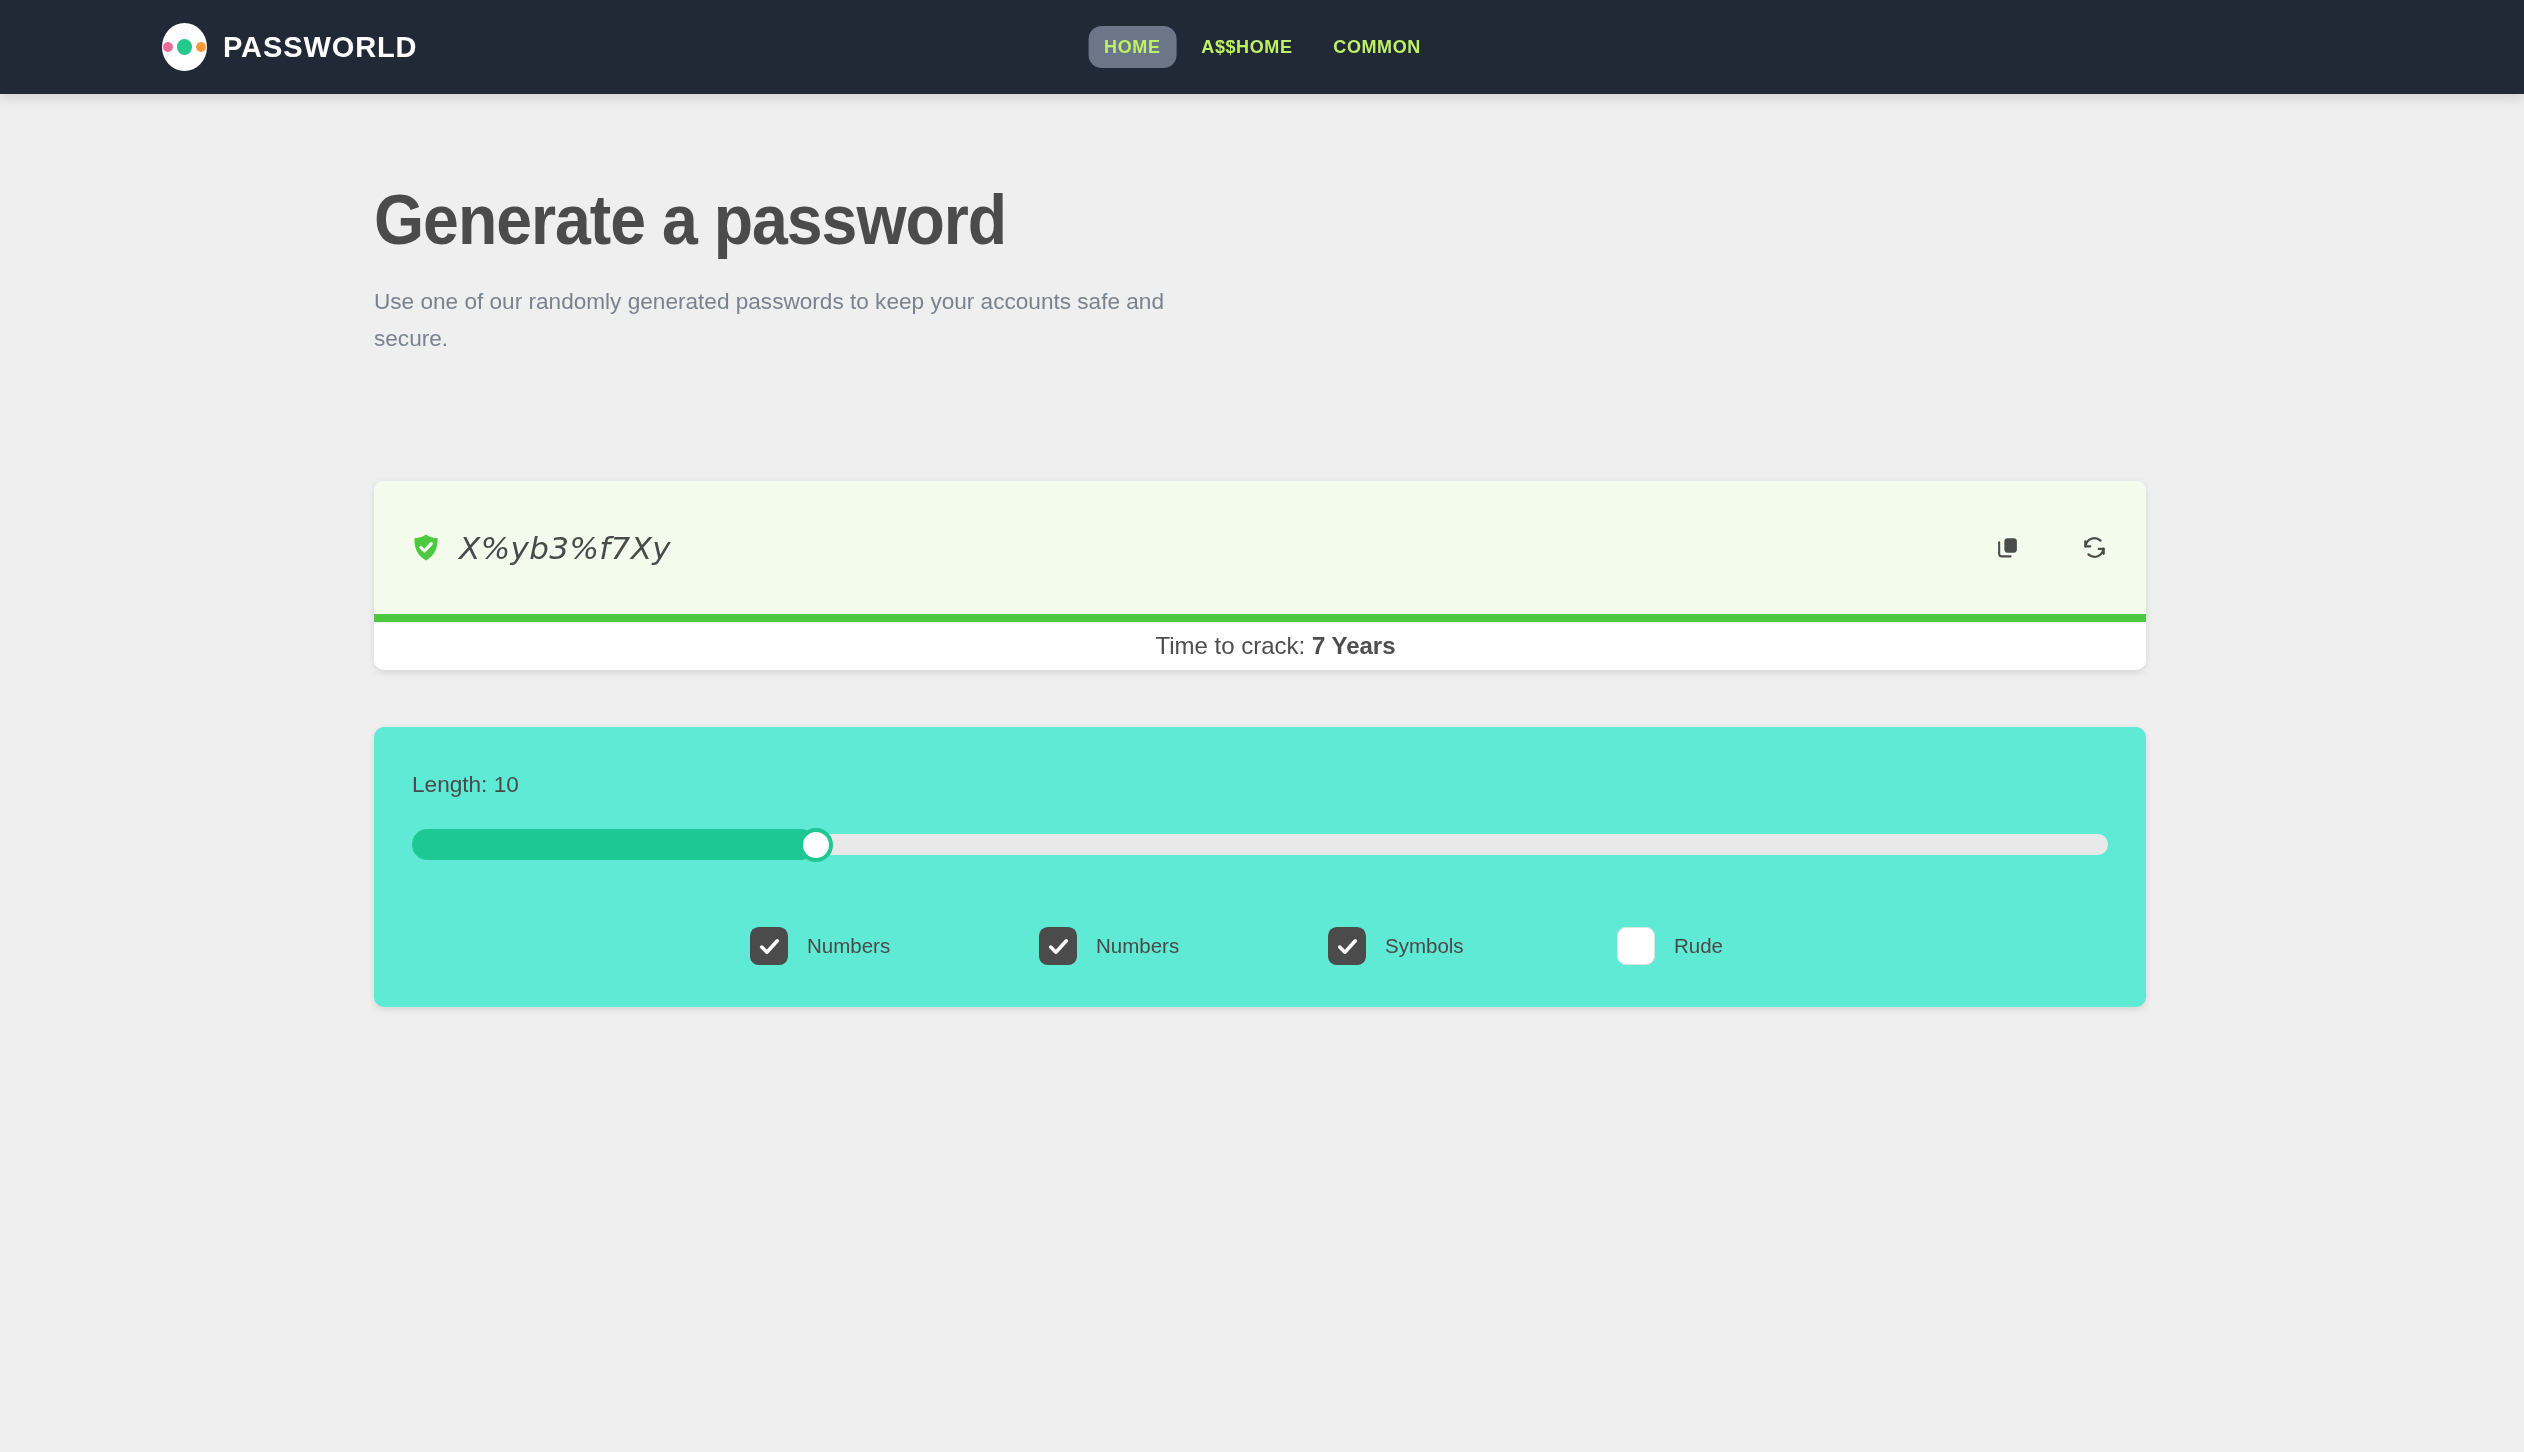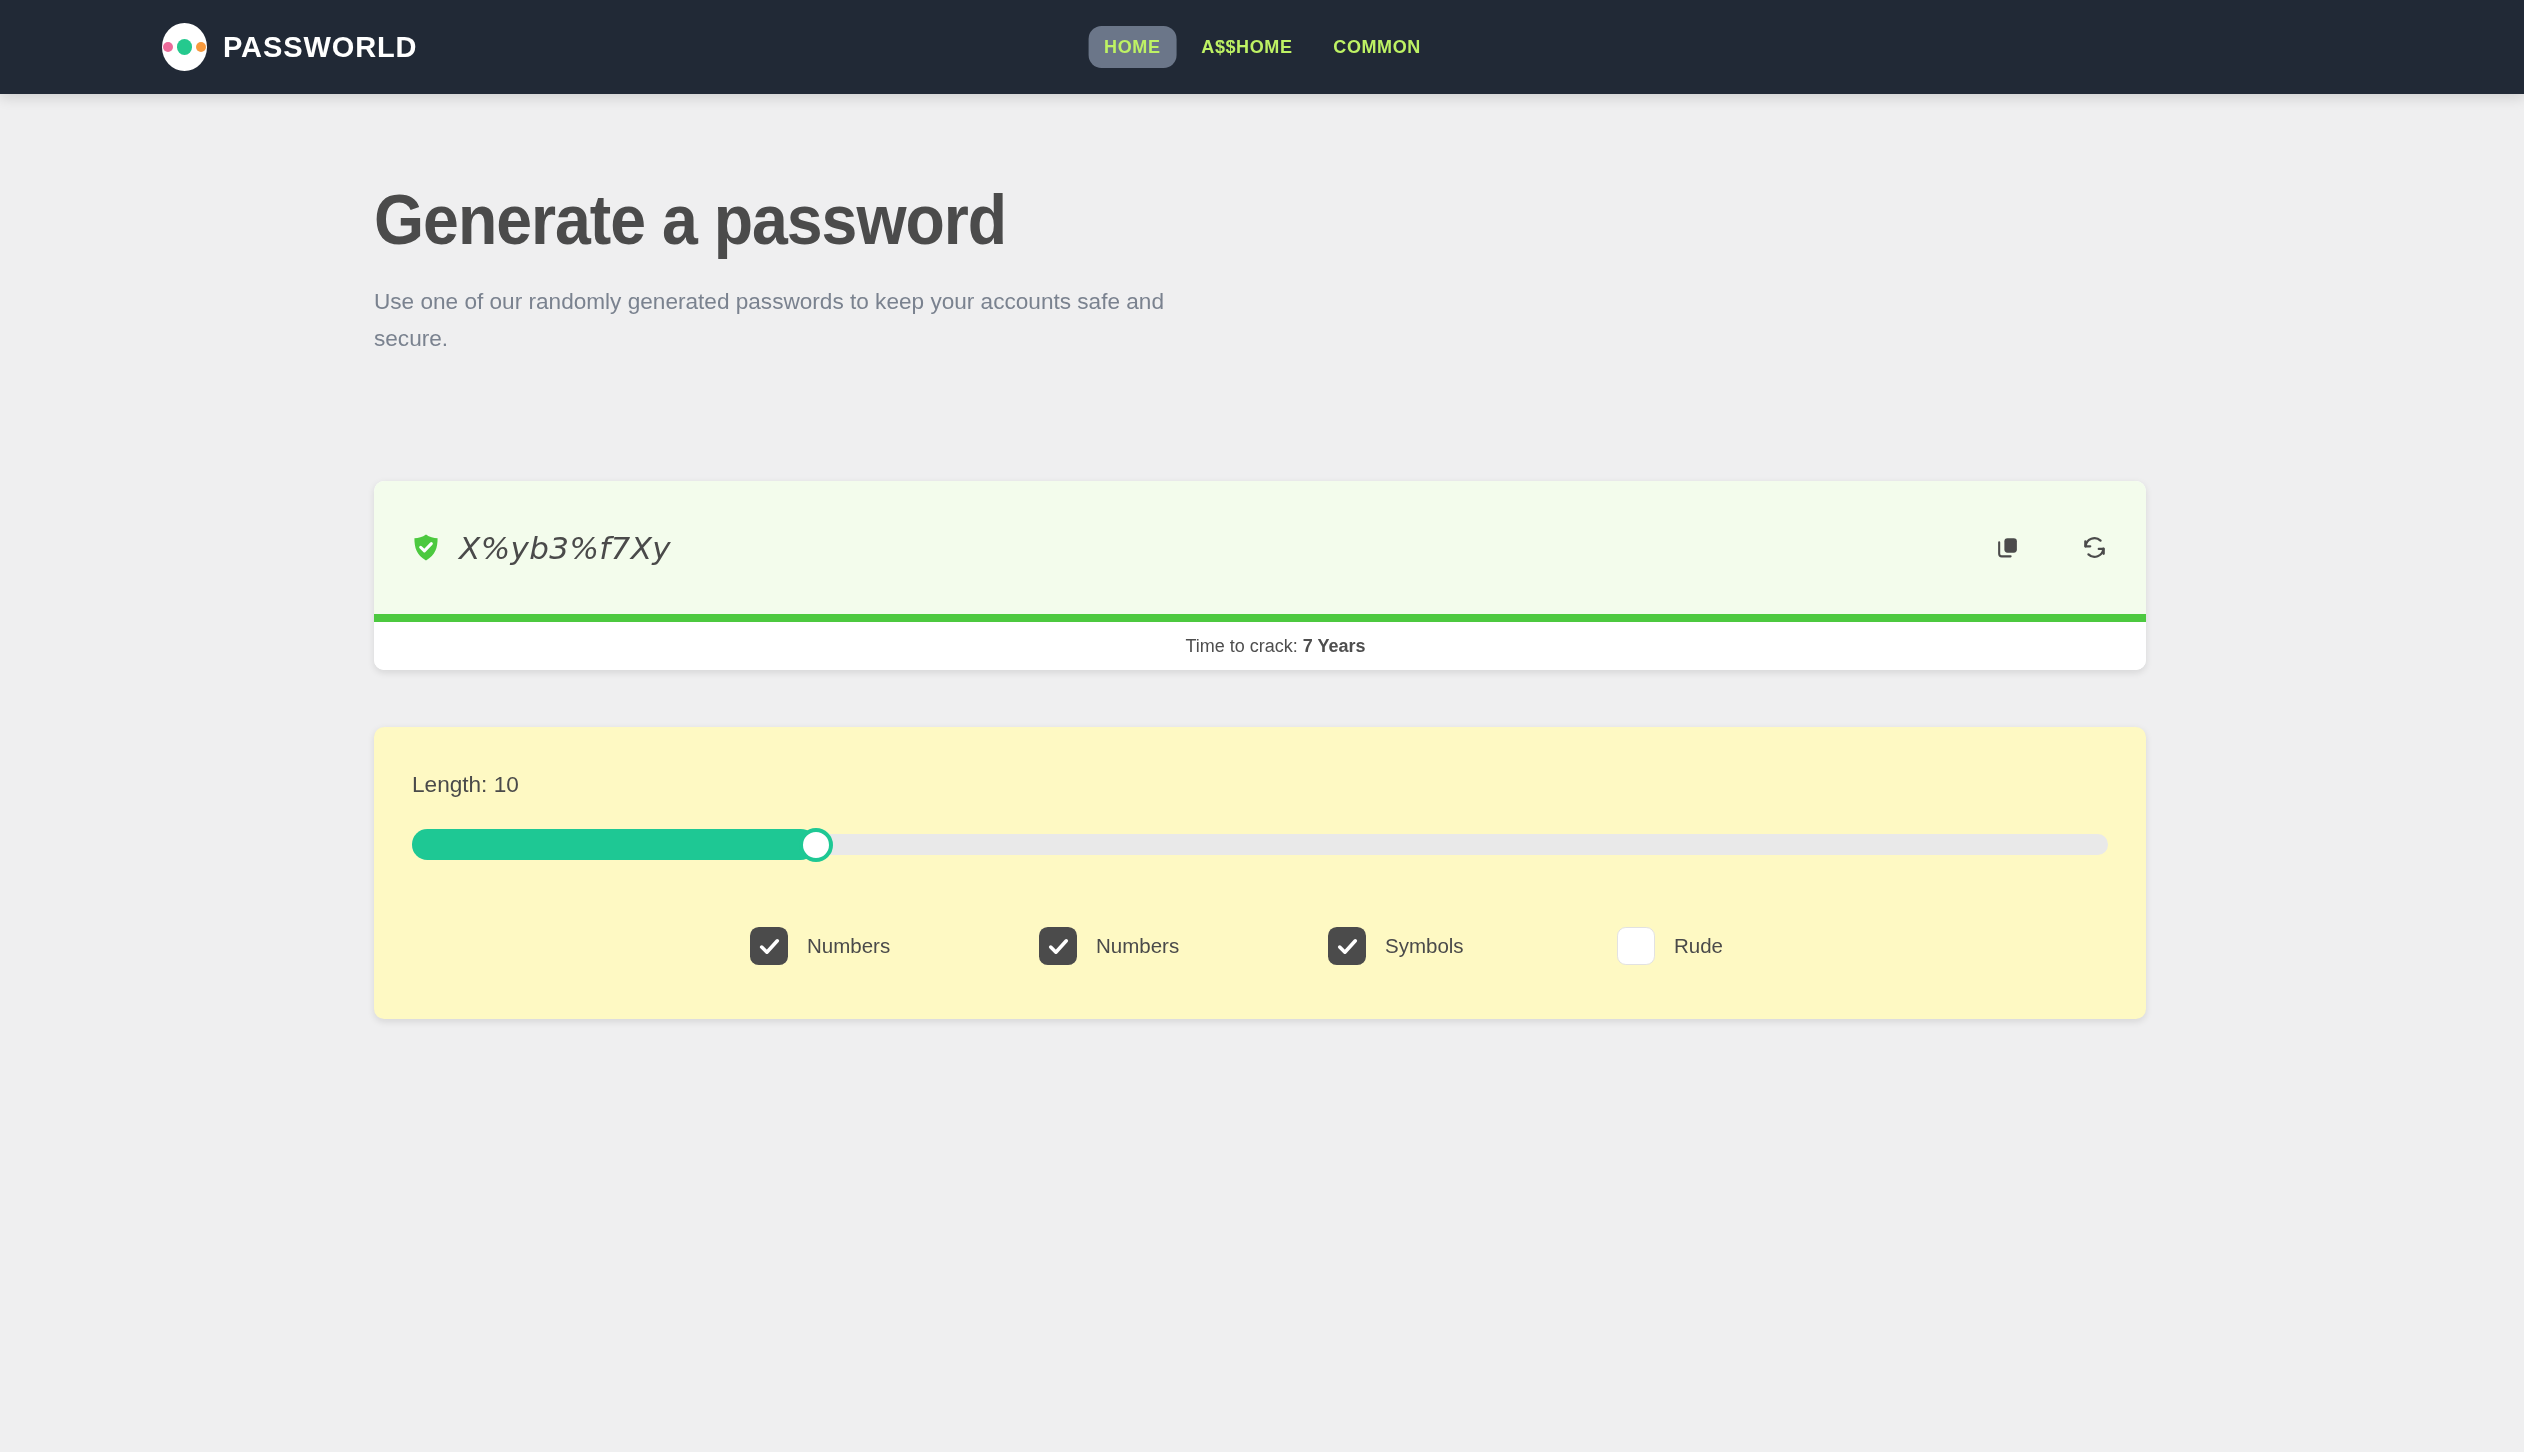--- a/index.html
+++ b/index.html
@@ -160,35 +160,35 @@
   }
 
   .pw-foot {
     height: 48px;
     display: flex;
     align-items: center;
     justify-content: center;
     background: #ffffff;
   }
   .crack-text {
-    font-size: 18px;
+    font-size: 24px;
     color: #4e4e4e;
     font-family: "Liberation Sans Narrow", "Liberation Sans", sans-serif;
     margin-left: 31px;
   }
   .crack-text b { font-weight: 700; }
 
   
   .settings-card {
     margin-top: 57px;
     width: 1772px;
-    background: #fef9c3;
+    background: #5eead4;
     border-radius: 10.2px;
     box-shadow: 0 2.2px 7.3px rgba(0,0,0,0.10);
-    padding: 45px 38px 54px 38px;
+    padding: 45px 38px 42px 38px;
   }
 
   .length-label {
     font-size: 22.6px;
     color: #4a4a4a;
   }
 
   .slider-wrap {
     margin-top: 31px;
     position: relative;

